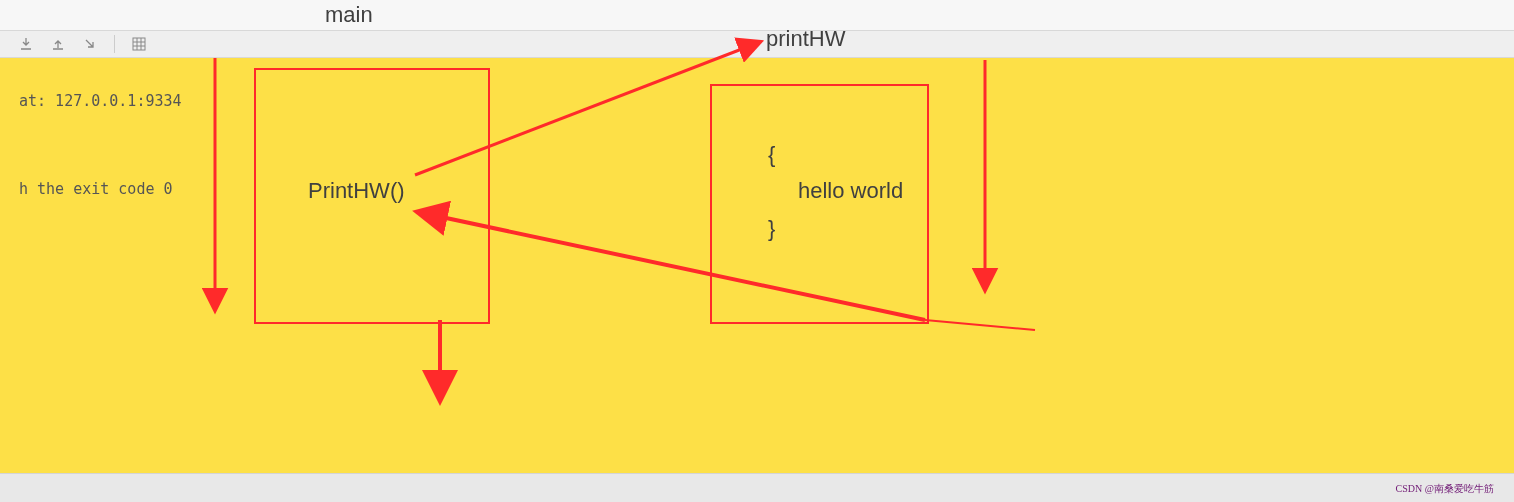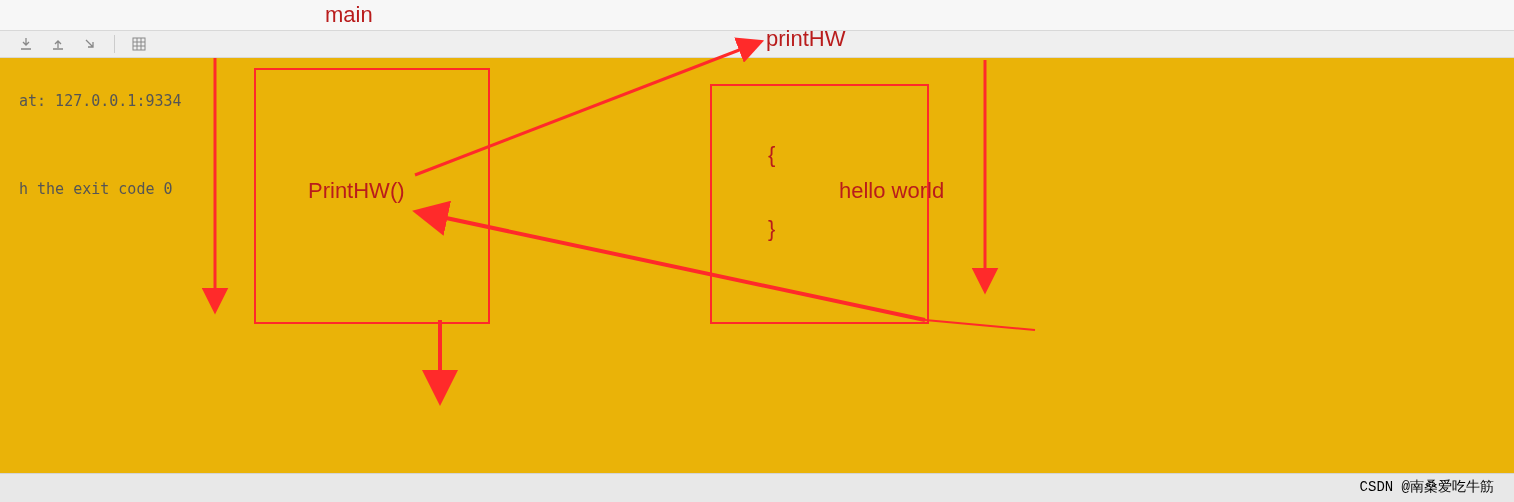--- a/index.html
+++ b/index.html
@@ -1,23 +1,23 @@
 <!DOCTYPE html>
 <html><head>
 <meta charset="utf-8">
 <style>
   html,body{margin:0;padding:0;width:1514px;height:502px;background:#f7f7f7;font-family:"Microsoft YaHei",Arial,sans-serif;overflow:hidden}
   .toolbar{position:absolute;left:0;top:30px;width:100%;height:28px;border-top:1px solid #d8d8d8;border-bottom:1px solid #d8d8d8;background:#efefef;display:flex;align-items:center;padding-left:18px;box-sizing:border-box;gap:16px}
   .tb-icon{width:16px;height:16px;display:flex;align-items:center;justify-content:center;color:#888}
   .tb-sep{width:1px;height:18px;background:#ccc}
-  .console{position:absolute;left:0;top:58px;width:1514px;height:416px;background:#eab308;font-family:Consolas,Menlo,monospace;font-size:15px;color:#555}
+  .console{position:absolute;left:0;top:58px;width:1514px;height:416px;background:#fde047;font-family:Consolas,Menlo,monospace;font-size:15px;color:#555}
   .console-line{position:absolute;left:19px;white-space:pre}
   .bottom-bar{position:absolute;left:0;bottom:0;width:100%;height:28px;background:#e8e8e8;border-top:1px solid #d4d4d4}
-  .watermark{position:absolute;right:20px;bottom:6px;font-size:14px;color:#000000;font-family:Liberation Mono, monospace}
-  .ann{position:absolute;color:#b91c1c;font-size:22px;font-family:"Microsoft YaHei",sans-serif}
+  .watermark{position:absolute;right:20px;bottom:6px;font-size:10px;color:#701a75;font-family:Liberation Serif, serif}
+  .ann{position:absolute;color:#404040;font-size:22px;font-family:"Microsoft YaHei",sans-serif}
   .box{position:absolute;border:2px solid #ff2a2a;background:transparent}
   svg.overlay{position:absolute;left:0;top:0;width:1514px;height:502px;pointer-events:none}
 </style>
 </head>
 <body>
 
 <div class="toolbar">
   <span class="tb-icon">
     <svg width="14" height="14" viewBox="0 0 14 14">
         <path d="M7 1v7M4 5l3 3 3-3M2 12h10" stroke="#888" stroke-width="1.3" fill="none"></path>
@@ -51,21 +51,21 @@
 <div class="watermark">CSDN @南桑爱吃牛筋</div>
 
 <div class="ann" style="left:325px;top:2px">main</div>
 <div class="ann" style="left:766px;top:26px">printHW</div>
 
 <div class="box" style="left:254px;top:68px;width:232px;height:252px"></div>
 <div class="ann" style="left:308px;top:178px">PrintHW()</div>
 
 <div class="box" style="left:710px;top:84px;width:215px;height:236px"></div>
 <div class="ann" style="left:768px;top:142px">{</div>
-<div class="ann" style="left:839px;top:178px">hello world</div>
+<div class="ann" style="left:798px;top:178px">hello world</div>
 <div class="ann" style="left:768px;top:216px">}</div>
 
 <svg class="overlay">
   <defs>
     <marker id="arr" viewBox="0 0 12 12" refX="10" refY="6" markerWidth="9" markerHeight="9" orient="auto">
       <path d="M0 0 L12 6 L0 12 Z" fill="#ff2a2a"></path>
     </marker>
   </defs>
 
   <line x1="215" y1="58" x2="215" y2="310" stroke="#ff2a2a" stroke-width="3" marker-end="url(#arr)"></line>

